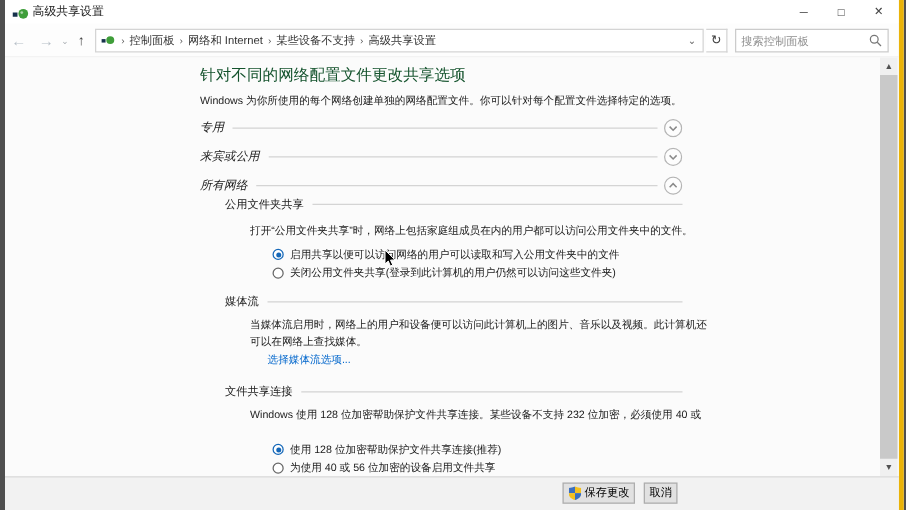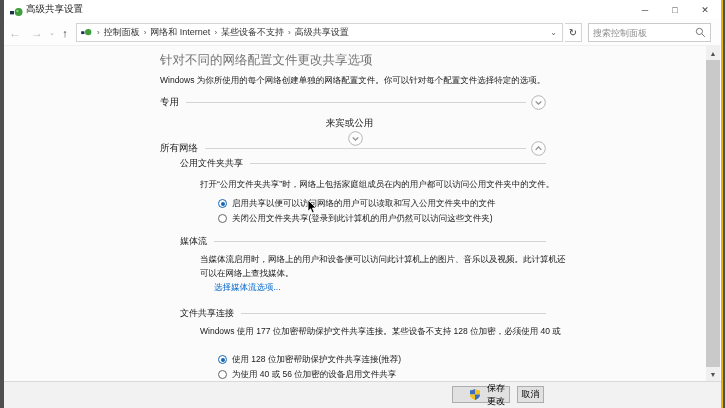--- a/index.html
+++ b/index.html
@@ -1,18 +1,18 @@
 <!DOCTYPE html>
 <html><head>
 <meta charset="utf-8">
 <style>
   * { margin:0; padding:0; box-sizing:border-box; }
   html,body { width:725px; height:408px; overflow:hidden; }
   body { background:#4f4f4f; font-family:"Liberation Sans","DejaVu Sans",sans-serif; position:relative; }
-  #window { position:absolute; left:4px; top:0; width:719px; height:408px; background:#fbfbfb; border-right:2px solid #eab308; }
+  #window { position:absolute; left:4px; top:0; width:719px; height:408px; background:#fbfbfb; border-right:4px solid #eab308; }
 
   
   .titlebar { position:absolute; left:0; top:0; width:100%; height:19px; background:#ffffff; }
   .app-icon { position:absolute; left:6px; top:4px; }
   .title-text { position:absolute; left:22px; top:3px; font-size:9.5px; color:#222; white-space:nowrap; }
   .win-controls { position:absolute; right:1px; top:0; height:19px; display:flex; }
   .win-btn { width:30px; height:19px; display:flex; align-items:center; justify-content:center; font-size:9px; color:#444; cursor:default; }
 
   
   .toolbar { position:absolute; left:0; top:19px; width:100%; height:27px; background:#fdfdfd; border-bottom:1px solid #f0f0f0; }
@@ -26,24 +26,24 @@
   .crumb-sep { font-size:8px; color:#555; padding:0 4px; }
   .crumb { font-size:9px; color:#333; cursor:default; }
   .addr-chevron { font-size:8px; color:#666; padding:0 3px; }
   .refresh-btn { position:absolute; left:561px; top:4px; width:17px; height:19px; background:#fff; border:1px solid #d4d4d4; border-left:none; display:flex; align-items:center; justify-content:center; font-size:10px; color:#3a3a3a; }
   .searchbox { position:absolute; left:584px; top:4px; width:123px; height:19px; background:#fff; border:1px solid #cbcbcb; display:flex; align-items:center; padding:0 4px; }
   .searchbox input { flex:1; border:none; outline:none; font-size:9px; color:#555; width:90px; font-family:inherit; background:transparent; }
   .searchbox input::placeholder { color:#8f8f8f; }
 
   
   .content { position:absolute; left:0; top:46px; width:100%; height:335px; background:#fbfbfb; }
-  .page-heading { position:absolute; left:156px; top:6px; font-size:12.5px; color:#737373; white-space:nowrap; }
+  .page-heading { position:absolute; left:156px; top:6px; font-size:12.5px; color:#14532d; white-space:nowrap; }
   .page-intro { position:absolute; left:156px; top:29px; font-size:8.5px; color:#1a1a1a; white-space:nowrap; }
 
-  .profile-row { position:absolute; left:156px; width:386px; height:16px; display:flex; align-items:center; cursor:default; }
+  .profile-row { position:absolute; left:156px; width:386px; height:16px; display:flex; align-items:center; cursor:default;font-style:italic; }
   .profile-label { font-size:9.5px; color:#1a1a1a; white-space:nowrap; padding-right:7px; }
   .rule { flex:1; border-top:1px solid #d4d4d4; height:0; }
   .chev-circle { margin-left:5px; flex:0 0 auto; display:flex; }
 
   .sub-header { position:absolute; left:176px; width:366px; height:14px; display:flex; align-items:center; }
   .sub-label { font-size:9px; color:#1a1a1a; white-space:nowrap; padding-right:7px; }
 
   .para { position:absolute; left:196px; font-size:8.5px; color:#1a1a1a; line-height:13.5px; white-space:nowrap; }
 
   .radio-row { position:absolute; left:214px; height:13px; display:flex; align-items:center; cursor:default; }
@@ -59,21 +59,21 @@
   .scrollbar { position:absolute; right:1px; top:0; width:14px; height:335px; background:#f0f0f0; }
   .sb-arrow { position:absolute; left:0; width:14px; height:14px; display:flex; align-items:center; justify-content:center; font-size:7px; color:#505050; }
   .sb-up { top:0; }
   .sb-down { bottom:0; }
   .sb-thumb { position:absolute; left:0; top:14px; width:14px; height:307px; background:#c9c9c9; }
 
   
   .footer { position:absolute; left:0; bottom:0; width:100%; height:27px; background:#f2f2f2; border-top:1px solid #d9d9d9; }
   .footer-btns { position:absolute; right:177px; top:4px; display:flex; gap:7px; }
   .btn { height:17px; background:#e1e1e1; border:1px solid #adadad; font-size:9px; color:#000; display:flex; align-items:center; justify-content:center; font-family:inherit; cursor:default; }
-  .btn-save { width:58px; gap:3px;padding-left:17px; }
+  .btn-save { width:58px; gap:3px; }
   .btn-cancel { width:27px; }
 
   .cursor { position:absolute; left:303px; top:154px; z-index:50; pointer-events:none; }
 </style>
 </head>
 <body>
 
 <div id="window">
 
   <div class="titlebar">
@@ -138,21 +138,21 @@
       <span class="profile-label">专用</span>
       <span class="rule"></span>
       <span class="chev-circle">
         <svg width="15" height="15" viewBox="0 0 15 15">
           <circle cx="7.5" cy="7.5" r="6.8" fill="#fdfdfd" stroke="#b5b5b5" stroke-width="1"></circle>
           <polyline points="4.7,6.3 7.5,9.2 10.3,6.3" fill="none" stroke="#8a8a8a" stroke-width="1.2"></polyline>
         </svg>
       </span>
     </div>
 
-    <div class="profile-row" style="top:71px;flex-direction:column;">
+    <div class="profile-row" style="top:71px;">
       <span class="profile-label">来宾或公用</span>
       <span class="rule"></span>
       <span class="chev-circle">
         <svg width="15" height="15" viewBox="0 0 15 15">
           <circle cx="7.5" cy="7.5" r="6.8" fill="#fdfdfd" stroke="#b5b5b5" stroke-width="1"></circle>
           <polyline points="4.7,6.3 7.5,9.2 10.3,6.3" fill="none" stroke="#8a8a8a" stroke-width="1.2"></polyline>
         </svg>
       </span>
     </div>
 
@@ -190,21 +190,21 @@
       <div>当媒体流启用时，网络上的用户和设备便可以访问此计算机上的图片、音乐以及视频。此计算机还</div>
       <div>可以在网络上查找媒体。</div>
     </div>
     <div class="link" style="top:236px;">选择媒体流选项...</div>
 
     <div class="sub-header" style="top:260px;">
       <span class="sub-label">文件共享连接</span>
       <span class="rule"></span>
     </div>
     <div class="para" style="top:279px;">
-      <div>Windows 使用 177 位加密帮助保护文件共享连接。某些设备不支持 128 位加密，必须使用 40 或</div>
+      <div>Windows 使用 128 位加密帮助保护文件共享连接。某些设备不支持 232 位加密，必须使用 40 或</div>
     </div>
 
     <div class="radio-row" style="top:307px;">
       <span class="radio on"></span>
       <span class="radio-label">使用 128 位加密帮助保护文件共享连接(推荐)</span>
     </div>
     <div class="radio-row" style="top:322px;">
       <span class="radio off"></span>
       <span class="radio-label">为使用 40 或 56 位加密的设备启用文件共享</span>
     </div>

